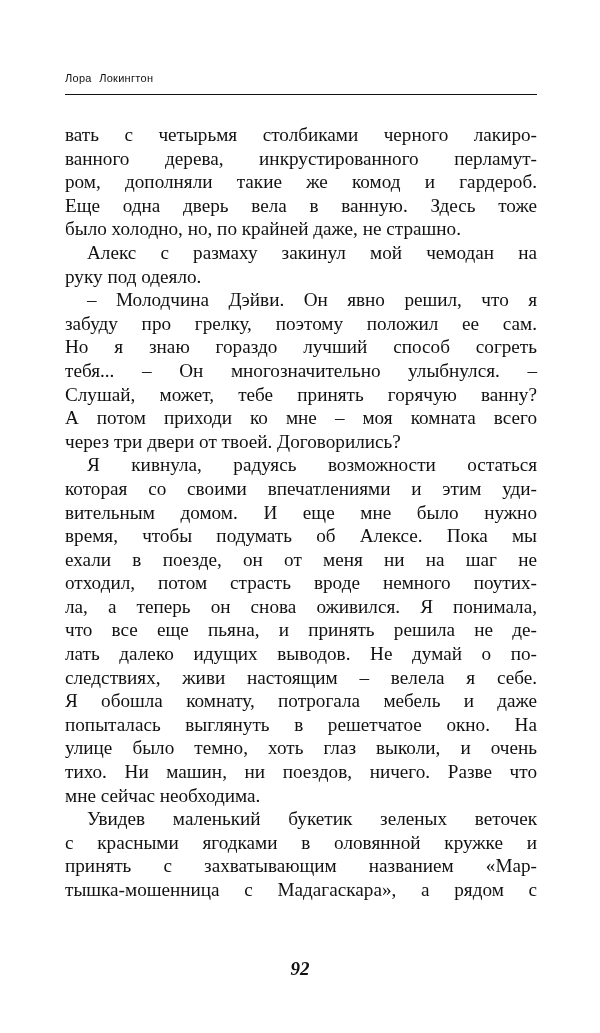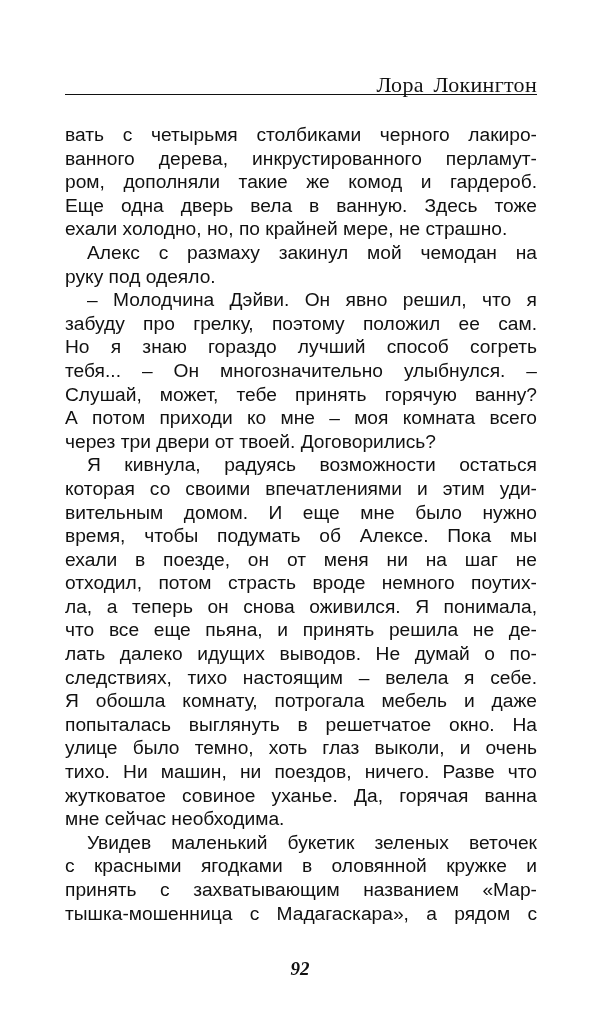--- a/index.html
+++ b/index.html
@@ -1,29 +1,29 @@
 <!DOCTYPE html>
 <html><head>
 <meta charset="utf-8">
 <style>
   html, body { margin: 0; padding: 0; background: #ffffff; }
   body { width: 600px; height: 1033px; position: relative; overflow: hidden; color: #111; }
   .page { position: absolute; left: 0; top: 0; width: 600px; height: 1033px; }
   .header {
     position: absolute; left: 65px; width: 472px; top: 72px;
-    text-align: right; font-family: Liberation Serif, serif; font-size: 22px;
+    text-align: left; font-family: Liberation Sans, sans-serif; font-size: 11px;
     letter-spacing: 0.3px; word-spacing: 4px;
   }
   .rule {
     position: absolute; left: 65px; width: 472px; top: 94px; height: 0;
     border-top: 1.6px solid #111;
   }
   .body {
     position: absolute; left: 65px; width: 472px; top: 123px;
-    font-family: Liberation Sans, sans-serif; font-size: 19.2px; line-height: 23.6px;
+    font-family: Liberation Serif, serif; font-size: 19.2px; line-height: 23.6px;
   }
   .line {
     display: block; text-align: justify; text-align-last: justify;
     white-space: nowrap; height: 23.6px; overflow: visible;
   }
   .line.last { text-align-last: left; }
   .line.indent { text-indent: 22px; }
   .pagenum {
     position: absolute; left: 0; width: 600px; top: 958px; text-align: center;
     font-family: "Liberation Serif", serif; font-size: 19px; font-weight: bold; font-style: italic;
@@ -33,45 +33,44 @@
 <body>
 
 <div class="page">
   <div class="header">Лора Локингтон</div>
   <div class="rule"></div>
   <div class="body" id="body-text">
       <span class="line">вать с четырьмя столбиками черного лакиро-</span>
       <span class="line">ванного дерева, инкрустированного перламут-</span>
       <span class="line">ром, дополняли такие же комод и гардероб.</span>
       <span class="line">Еще одна дверь вела в ванную. Здесь тоже</span>
-      <span class="line last">ехали холодно, но, по крайней мере, не страшно.</span>
+      <span class="line last">было холодно, но, по крайней даже, не страшно.</span>
       <span class="line indent">Алекс с размаху закинул мой чемодан на</span>
       <span class="line last">руку под одеяло.</span>
       <span class="line indent">– Молодчина Дэйви. Он явно решил, что я</span>
       <span class="line">забуду про грелку, поэтому положил ее сам.</span>
       <span class="line">Но я знаю гораздо лучший способ согреть</span>
       <span class="line">тебя... – Он многозначительно улыбнулся. –</span>
       <span class="line">Слушай, может, тебе принять горячую ванну?</span>
       <span class="line">А потом приходи ко мне – моя комната всего</span>
       <span class="line last">через три двери от твоей. Договорились?</span>
       <span class="line indent">Я кивнула, радуясь возможности остаться</span>
       <span class="line">которая со своими впечатлениями и этим уди-</span>
       <span class="line">вительным домом. И еще мне было нужно</span>
       <span class="line">время, чтобы подумать об Алексе. Пока мы</span>
       <span class="line">ехали в поезде, он от меня ни на шаг не</span>
       <span class="line">отходил, потом страсть вроде немного поутих-</span>
       <span class="line">ла, а теперь он снова оживился. Я понимала,</span>
       <span class="line">что все еще пьяна, и принять решила не де-</span>
       <span class="line">лать далеко идущих выводов. Не думай о по-</span>
-      <span class="line">следствиях, тихо настоящим – велела я себе.</span>
+      <span class="line">следствиях, живи настоящим – велела я себе.</span>
       <span class="line">Я обошла комнату, потрогала мебель и даже</span>
       <span class="line">попыталась выглянуть в решетчатое окно. На</span>
       <span class="line">улице было темно, хоть глаз выколи, и очень</span>
       <span class="line">тихо. Ни машин, ни поездов, ничего. Разве что</span>
-      <span class="line">жутковатое совиное уханье. Да, горячая ванна</span>
       <span class="line last">мне сейчас необходима.</span>
       <span class="line indent">Увидев маленький букетик зеленых веточек</span>
       <span class="line">с красными ягодками в оловянной кружке и</span>
       <span class="line">принять с захватывающим названием «Мар-</span>
       <span class="line">тышка-мошенница с Мадагаскара», а рядом с</span>
     </div>
   <div class="pagenum">92</div>
 </div>
 
 </body></html>

